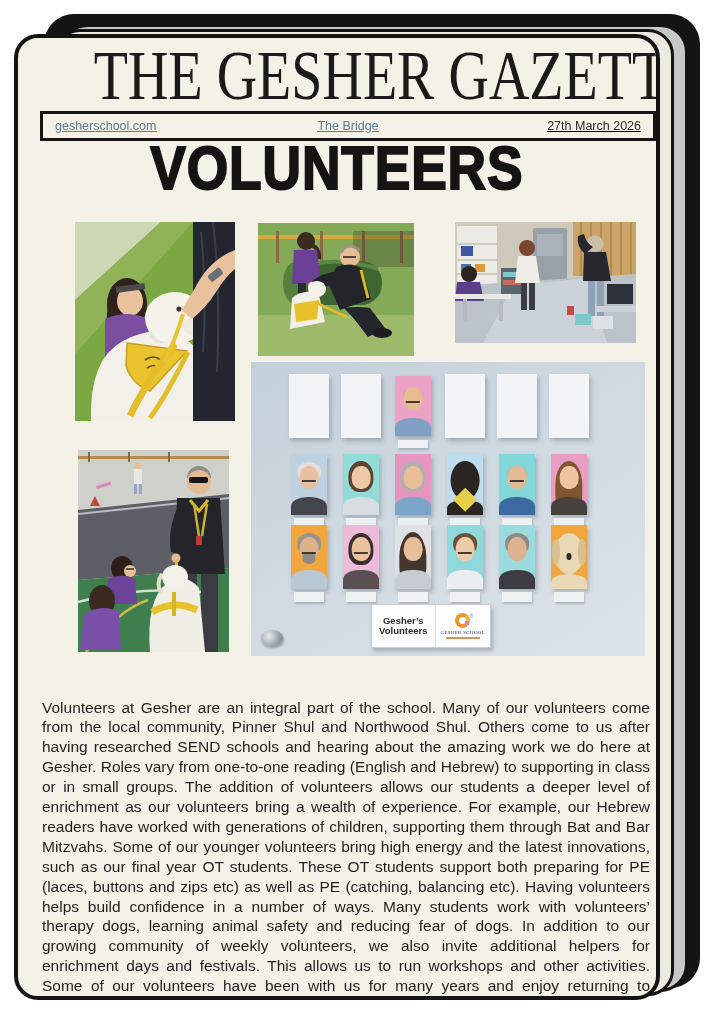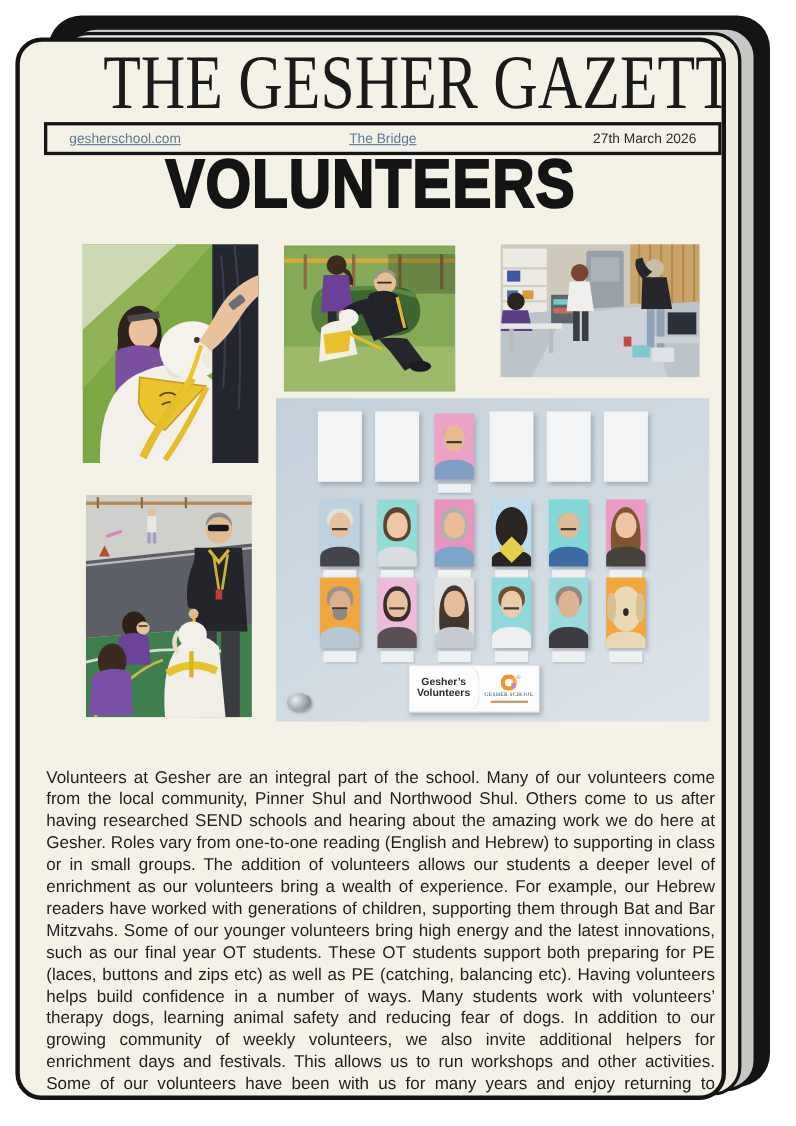--- a/index.html
+++ b/index.html
@@ -11,21 +11,21 @@
   .pb2{left:60px;top:24px;width:628px;height:968px;background:#c7c7c5;border-radius:28px;}
   .pb1{left:54px;top:29px;width:620px;height:967px;background:#edebdf;border-radius:26px;}
   .page{position:absolute;left:14px;top:34px;width:646px;height:966px;background:#f4f1e7;
         border:4px solid #141414;border-radius:24px;box-sizing:border-box;overflow:hidden;}
   
   .masthead{position:absolute;left:0;right:0;top:2px;text-align:center;
             font-family:"Liberation Serif",serif;font-size:70px;line-height:72px;color:#1a1a1a;white-space:nowrap;}
   .masthead span{display:inline-block;transform:scaleX(.80);transform-origin:center;}
   
   .info-bar{position:absolute;left:22px;top:73px;width:616px;height:30px;border:3px solid #141414;
-            box-sizing:border-box;display:flex;align-items:center;padding:0 20px;font-size:12.5px;}
+            box-sizing:border-box;display:flex;align-items:center;padding:0 12px;font-size:12.5px;text-decoration:underline;}
   .info-left{flex:1;text-align:left;}
   .info-center{flex:1;text-align:center;}
   .info-right{flex:1;text-align:right;color:#2b2b2b;}
   .lnk{color:#5d7a96;text-decoration:underline;cursor:pointer;}
   
   .headline{position:absolute;left:0;right:0;top:100px;text-align:center;color:#141414;
             font-size:62px;line-height:60px;font-weight:900;white-space:nowrap;}
   .headline span{display:inline-block;transform:scaleX(.86);transform-origin:center;
                  -webkit-text-stroke:2px #141414;letter-spacing:1px;}
   
@@ -57,21 +57,21 @@
   .dog-ear{position:absolute;width:22%;height:40%;top:22%;border-radius:45%;}
   .dog-nose{position:absolute;left:50%;top:44%;width:14%;height:10%;transform:translateX(-50%);
             border-radius:50%;background:#2e2a26;}
   .dog-scarf{position:absolute;left:50%;top:60%;width:46%;height:28%;transform:translateX(-50%) rotate(45deg);}
   .dog-body{position:absolute;left:50%;bottom:-6%;width:100%;height:30%;transform:translateX(-50%);
             border-radius:45% 45% 0 0;}
   
   .board-label{position:absolute;left:120px;top:242px;width:118px;height:42px;background:#fdfdfd;
                border:1px solid #c9ced2;box-shadow:2px 3px 4px rgba(50,60,72,.3);display:flex;}
   .bl-text{flex:1.15;display:flex;flex-direction:column;justify-content:center;align-items:center;
-           font-weight:700;font-size:9.5px;line-height:10.5px;color:#2b2b2b;border-right:1px solid #e0e2e4;border-radius:13px;}
+           font-weight:700;font-size:9.5px;line-height:10.5px;color:#2b2b2b;border-right:1px solid #e0e2e4;}
   .bl-logo{flex:1;display:flex;flex-direction:column;align-items:center;justify-content:center;}
   .g-ring{width:15px;height:15px;border:4px solid #f0952e;border-radius:50%;border-right-color:#e8b44c;
           position:relative;box-sizing:border-box;}
   .g-ring .sq1{position:absolute;right:-3px;top:4px;width:4px;height:4px;background:#5fb8b4;}
   .g-ring .sq2{position:absolute;right:-3px;bottom:-1px;width:4px;height:4px;background:#d884b8;}
   .g-reg{position:absolute;right:-7px;top:-4px;font-size:5px;color:#888;}
   .logo-name{font-size:5px;letter-spacing:.3px;color:#1e3a5f;font-family:"Liberation Serif",serif;margin-top:2px;white-space:nowrap;}
   .logo-sub{width:34px;height:2px;background:#c87830;margin-top:1.5px;opacity:.8;}
   .door-knob{position:absolute;left:10px;top:268px;width:22px;height:16px;border-radius:50%;
              background:radial-gradient(circle at 35% 38%,#e9edef,#9aa2a8 60%,#6c747a);box-shadow:1px 2px 3px rgba(40,50,60,.4);}

